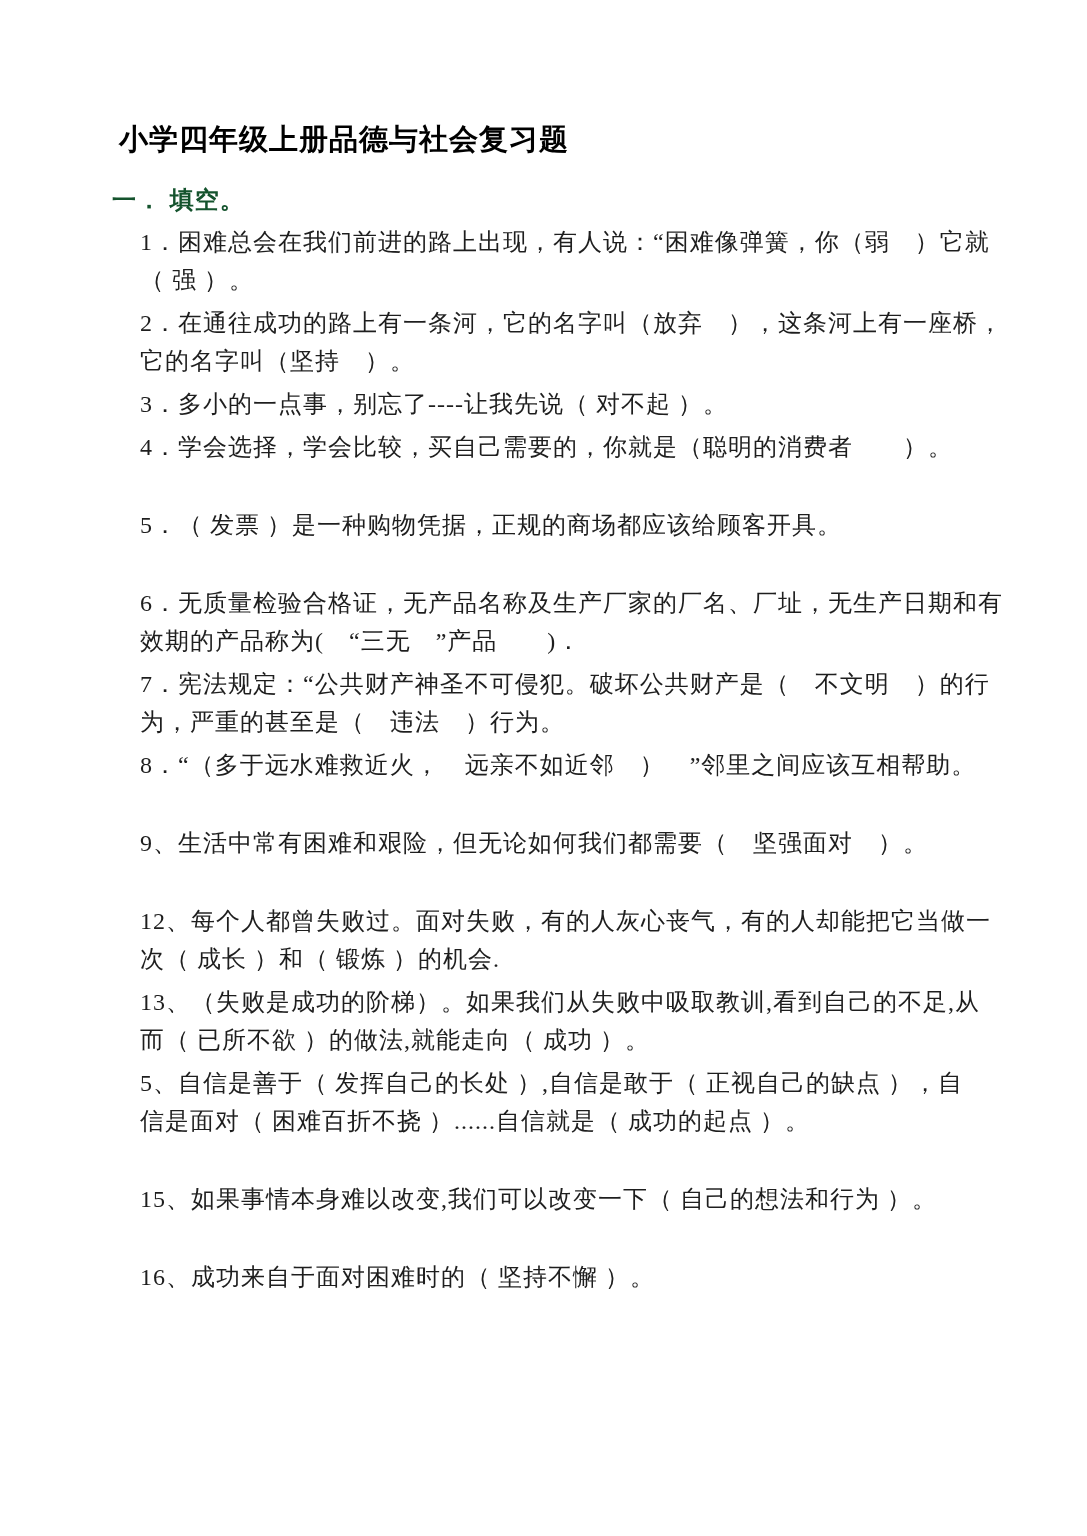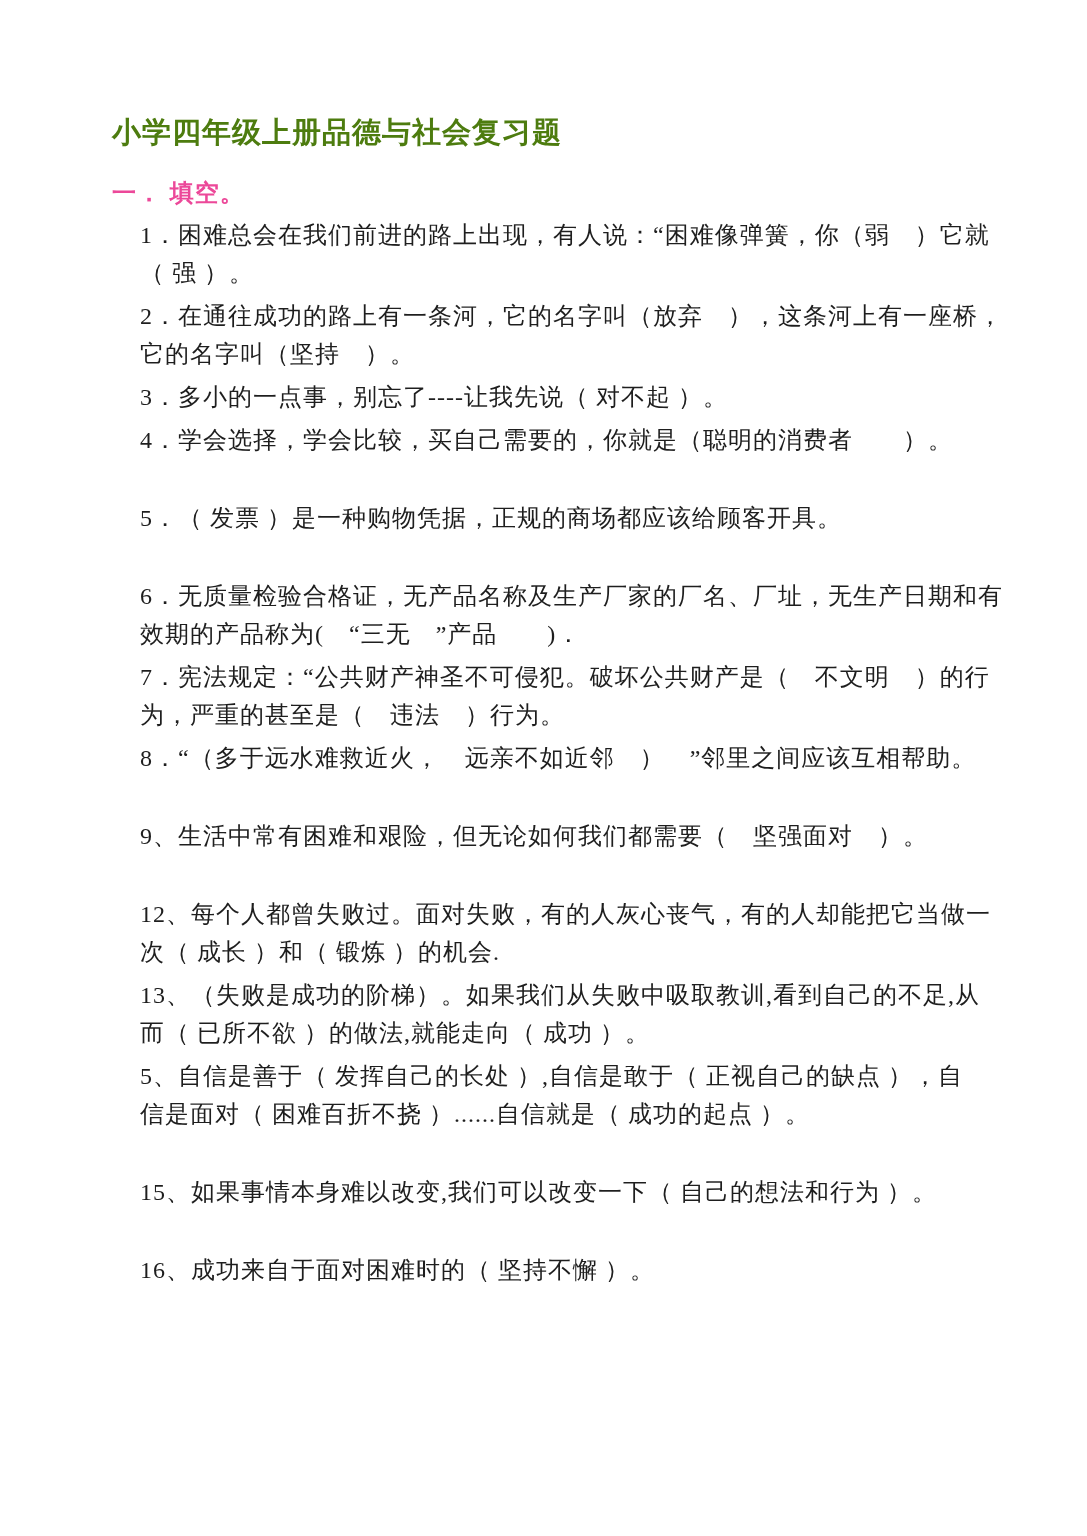--- a/index.html
+++ b/index.html
@@ -14,37 +14,37 @@
     color: #1e1e1e;
   }
   .page {
     box-sizing: border-box;
     width: 1087px;
     height: 1536px;
     padding: 114px 60px 0 112px;
     background: #ffffff;
   }
   .doc-title {
-    margin: 0;
+    margin: 7px;
     font-family: "Liberation Sans", "DejaVu Sans", sans-serif;
     font-weight: bold;
     font-size: 29px;
     line-height: 36px;
     letter-spacing: 1px;
-    color: #4d7c0f;
+    color: #000000;
     white-space: pre;
   }
   .section-heading {
     margin: 28px 0 8px 0;
     font-family: "Liberation Sans", "DejaVu Sans", sans-serif;
     font-weight: bold;
     font-size: 24px;
     line-height: 30px;
     letter-spacing: 1px;
-    color: #ec4899;
+    color: #14532d;
     white-space: pre;
   }
   .question-list {
     font-family: "Liberation Serif", "DejaVu Serif", serif;
   }
   .item {
     margin: 0 0 5px 0;
   }
   .item.gap-after {
     margin-bottom: 40px;

